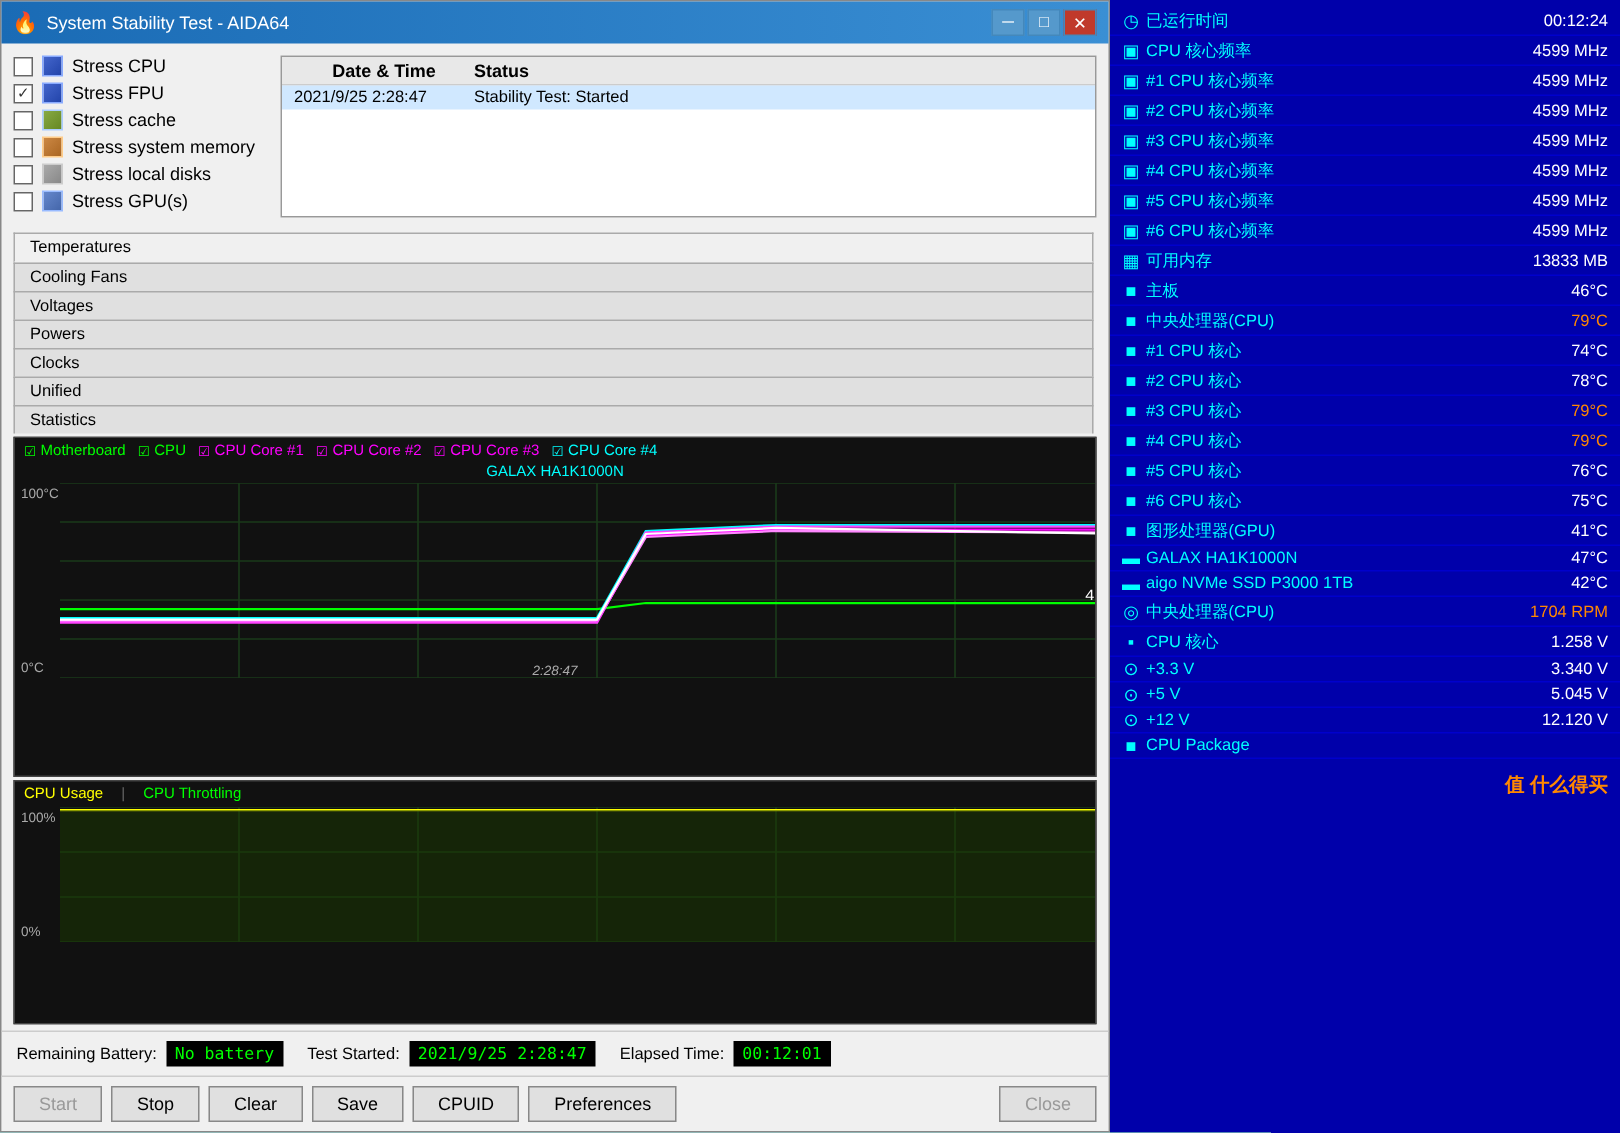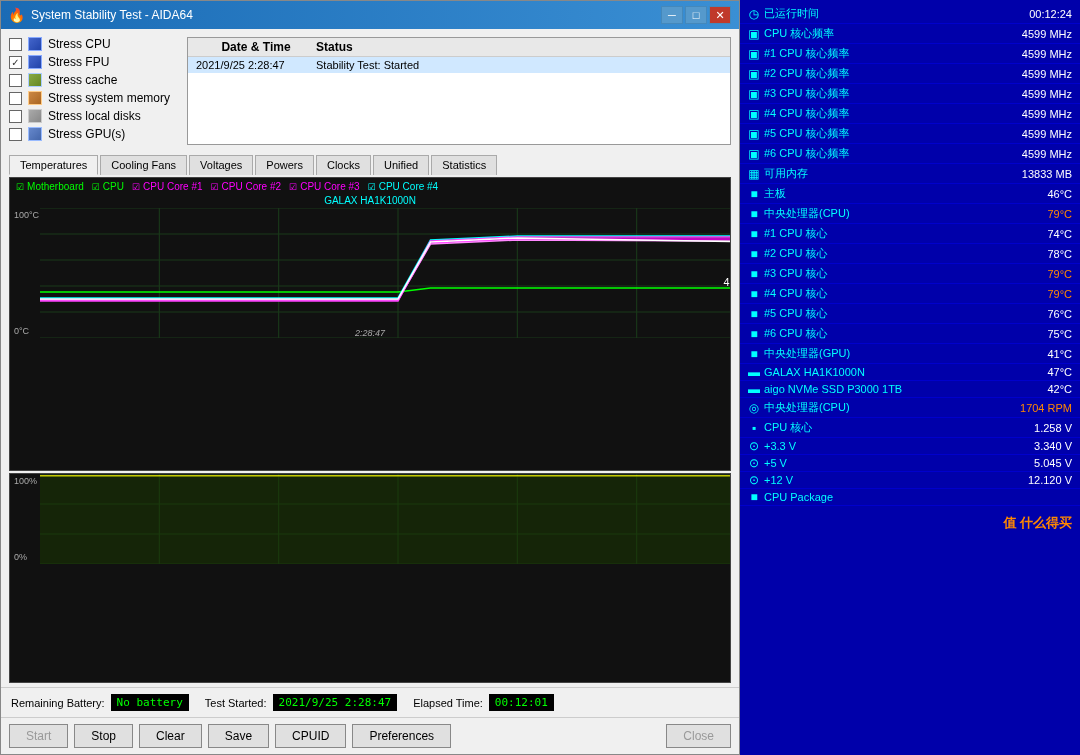--- a/index.html
+++ b/index.html
@@ -113,20 +113,21 @@
       background: #d0e8ff;
     }
     .log-col1 { width: 120px; }
 
     
     .tabs-container {
       display: flex;
       margin-top: 10px;
       padding: 0 8px;
       flex-shrink: 0;
+      flex-direction: column;
     }
     .tab {
       padding: 3px 10px;
       border: 1px solid #aaa;
       border-bottom: none;
       background: #e0e0e0;
       font-size: 11px;
       cursor: pointer;
       margin-right: 2px;
     }
@@ -440,20 +441,29 @@
             <text x="640" y="25" fill="white" font-size="10">79</text>
             <text x="650" y="35" fill="white" font-size="10">79</text>
             <text x="630" y="78" fill="white" font-size="10">46</text>
             <text x="648" y="88" fill="white" font-size="10">47</text>
           </svg>
           <div class="x-label" style="color:#aaa;font-size:9px;position:absolute;bottom:0;left:50%;transform:translateX(-50%);font-style:italic;">2:28:47</div>
         </div>
       </div>
 
       <div class="chart-box chart-box-bottom">
+        <div class="chart-legend">
+          <div class="legend-item">
+            <span style="color:#ffff00; font-size:10px;">CPU Usage</span>
+          </div>
+          <span style="color:#666; font-size:10px; margin: 0 4px;">|</span>
+          <div class="legend-item">
+            <span style="color:#00ff00; font-size:10px;">CPU Throttling</span>
+          </div>
+        </div>
         <div style="position:relative; height:90px; margin:0 2px;">
           <div class="y-labels">
             <span>100%</span>
             <span>0%</span>
           </div>
           <svg class="chart-svg" height="90" style="position:absolute;left:28px;right:0;top:0;" viewBox="0 0 660 90" preserveAspectRatio="none">
 
             <line x1="0" y1="0" x2="660" y2="0" stroke="#1a3a1a" stroke-width="1"></line>
             <line x1="0" y1="30" x2="660" y2="30" stroke="#1a3a1a" stroke-width="1"></line>
             <line x1="0" y1="60" x2="660" y2="60" stroke="#1a3a1a" stroke-width="1"></line>
@@ -619,21 +629,21 @@
   <div class="panel-row">
     <div class="row-with-icon">
       <span class="panel-icon" style="color:#00ffff;">■</span>
       <span class="panel-row-label">#6 CPU 核心</span>
     </div>
     <span class="panel-row-value white">75°C</span>
   </div>
   <div class="panel-row">
     <div class="row-with-icon">
       <span class="panel-icon" style="color:#00ffff;">■</span>
-      <span class="panel-row-label">中央处理器(GPU)</span>
+      <span class="panel-row-label">图形处理器(GPU)</span>
     </div>
     <span class="panel-row-value white">41°C</span>
   </div>
   <div class="panel-row">
     <div class="row-with-icon">
       <span class="panel-icon" style="color:#00ffff;">▬</span>
       <span class="panel-row-label">GALAX HA1K1000N</span>
     </div>
     <span class="panel-row-value white">47°C</span>
   </div>

